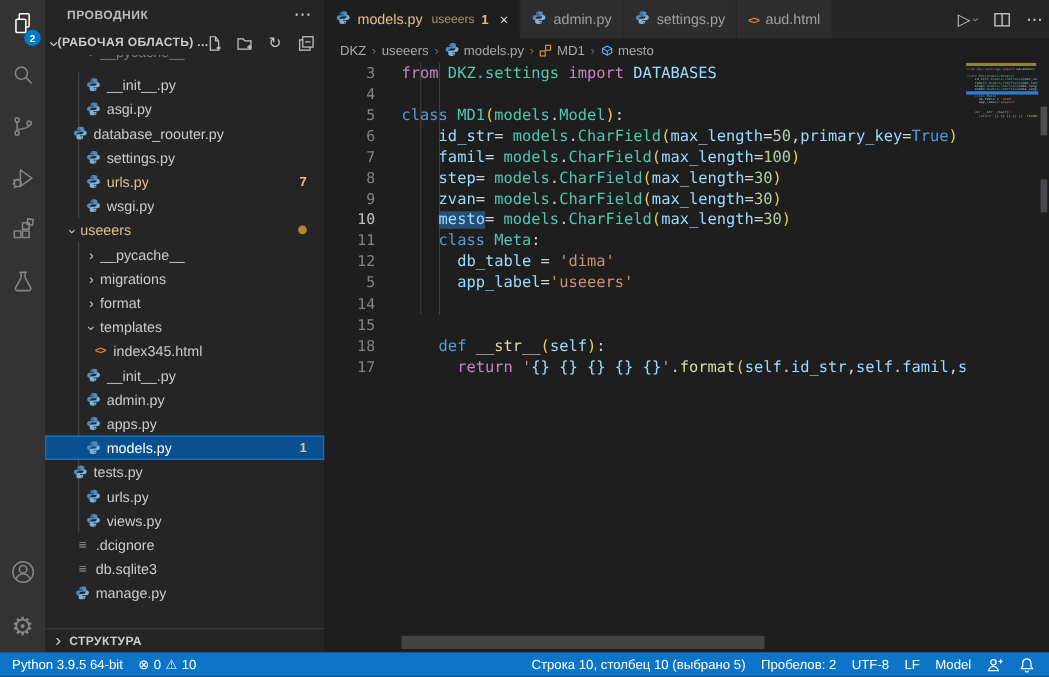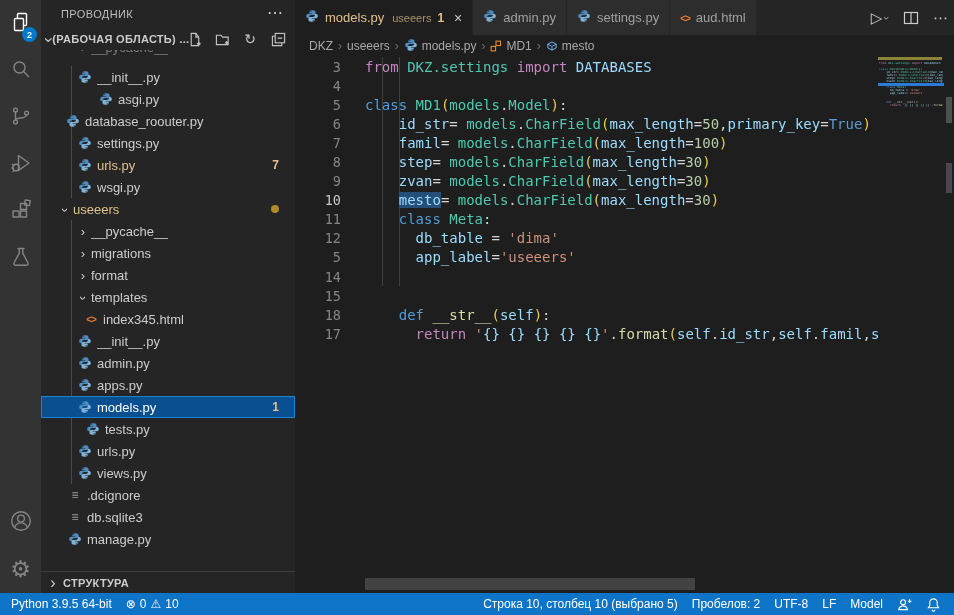--- a/index.html
+++ b/index.html
@@ -9,21 +9,21 @@
   .act-item{position:relative;width:41px;height:47px;display:flex;align-items:center;justify-content:center;cursor:pointer;}
   .act-item svg{stroke:#858585;fill:none;stroke-width:1.4;stroke-linecap:round;stroke-linejoin:round;}
   .act-item.active svg{stroke:#ffffff;}
   .act-item .gear-glyph{font-size:23px;color:#858585;line-height:1;}
   .act-badge{position:absolute;right:4px;bottom:5px;min-width:15px;height:15px;border-radius:50%;
     background:#007acc;color:#fff;font-size:9px;display:flex;align-items:center;justify-content:center;font-weight:bold;}
   #activity-bottom{position:absolute;left:0;bottom:0;width:41px;}
   
   #sidebar{position:absolute;left:41px;top:0;width:254px;height:593px;background:#252526;overflow:hidden;}
   #sidebar-title{position:absolute;left:0;top:0;width:100%;height:28px;display:flex;align-items:center;}
-  #sidebar-title .t{margin-left:20px;font-size:11px;color:#bbbbbb;letter-spacing:.4px;}
+  #sidebar-title .t{margin-left:20px;font-size:11px;color:#bbbbbb;letter-spacing:.4px;font-weight:bold;}
   #sidebar-title .more{position:absolute;right:12px;top:3px;font-size:16px;color:#cccccc;cursor:pointer;}
   #section-head{position:absolute;left:0;top:28px;width:100%;height:22px;display:flex;align-items:center;background:#252526;z-index:3;}
   #section-head .chev{margin-left:4px;}
   #section-head .t{font-size:11px;font-weight:bold;color:#cccccc;margin-left:2px;letter-spacing:.3px;}
   .head-actions{position:absolute;right:8px;top:2px;display:flex;gap:10px;align-items:center;}
   .head-actions .ha{width:18px;height:18px;display:flex;align-items:center;justify-content:center;cursor:pointer;color:#c5c5c5;font-size:14px;}
   .head-actions svg{stroke:#c5c5c5;fill:none;stroke-width:1.2;}
   #tree-partial{position:absolute;left:0;top:47px;width:100%;height:11px;overflow:hidden;opacity:.5;}
   #tree-partial .trow{margin-top:-11px;}
   #tree{position:absolute;left:0;top:66px;width:100%;}
@@ -186,21 +186,21 @@
       <div class="tguide" style="top: 154px; height: 264px;"></div>
       <div class="trow" style="padding-left: 36px;">
         <span class="ficon">
           <svg width="14" height="14" viewBox="0 0 24 24">
             <path fill="#4e8cbf" d="M12 2c-2.8 0-4.5 1.2-4.5 3v2.2h5v1H5.6C3.6 8.2 2 9.8 2 12.1s1.6 3.9 3.6 3.9H7v-2.3c0-2 1.7-3.4 3.7-3.4h4.6c1.6 0 2.7-1.2 2.7-2.8V5c0-1.8-1.8-3-4.2-3H12zm-2 1.4a.9.9 0 1 1 0 1.8.9.9 0 0 1 0-1.8z"></path>
             <path fill="#7fb2d9" d="M12 22c2.8 0 4.5-1.2 4.5-3v-2.2h-5v-1h6.9c2 0 3.6-1.6 3.6-3.9s-1.6-3.9-3.6-3.9H17v2.3c0 2-1.7 3.4-3.7 3.4H8.7c-1.6 0-2.7 1.2-2.7 2.8V19c0 1.8 1.8 3 4.2 3H12zm2-1.4a.9.9 0 1 1 0-1.8.9.9 0 0 1 0 1.8z"></path>
           </svg>
         </span>
         <span class="lbl">__init__.py</span>
       </div>
-      <div class="trow" style="padding-left: 57px;">
+      <div class="trow" style="padding-left: 36px;">
         <span class="ficon">
           <svg width="14" height="14" viewBox="0 0 24 24">
             <path fill="#4e8cbf" d="M12 2c-2.8 0-4.5 1.2-4.5 3v2.2h5v1H5.6C3.6 8.2 2 9.8 2 12.1s1.6 3.9 3.6 3.9H7v-2.3c0-2 1.7-3.4 3.7-3.4h4.6c1.6 0 2.7-1.2 2.7-2.8V5c0-1.8-1.8-3-4.2-3H12zm-2 1.4a.9.9 0 1 1 0 1.8.9.9 0 0 1 0-1.8z"></path>
             <path fill="#7fb2d9" d="M12 22c2.8 0 4.5-1.2 4.5-3v-2.2h-5v-1h6.9c2 0 3.6-1.6 3.6-3.9s-1.6-3.9-3.6-3.9H17v2.3c0 2-1.7 3.4-3.7 3.4H8.7c-1.6 0-2.7 1.2-2.7 2.8V19c0 1.8 1.8 3 4.2 3H12zm2-1.4a.9.9 0 1 1 0-1.8.9.9 0 0 1 0 1.8z"></path>
           </svg>
         </span>
         <span class="lbl">asgi.py</span>
       </div>
       <div class="trow" style="padding-left: 24px;">
         <span class="ficon">
@@ -306,21 +306,21 @@
       <div class="trow selected" style="padding-left: 36px;">
         <span class="ficon">
           <svg width="14" height="14" viewBox="0 0 24 24">
             <path fill="#4e8cbf" d="M12 2c-2.8 0-4.5 1.2-4.5 3v2.2h5v1H5.6C3.6 8.2 2 9.8 2 12.1s1.6 3.9 3.6 3.9H7v-2.3c0-2 1.7-3.4 3.7-3.4h4.6c1.6 0 2.7-1.2 2.7-2.8V5c0-1.8-1.8-3-4.2-3H12zm-2 1.4a.9.9 0 1 1 0 1.8.9.9 0 0 1 0-1.8z"></path>
             <path fill="#7fb2d9" d="M12 22c2.8 0 4.5-1.2 4.5-3v-2.2h-5v-1h6.9c2 0 3.6-1.6 3.6-3.9s-1.6-3.9-3.6-3.9H17v2.3c0 2-1.7 3.4-3.7 3.4H8.7c-1.6 0-2.7 1.2-2.7 2.8V19c0 1.8 1.8 3 4.2 3H12zm2-1.4a.9.9 0 1 1 0-1.8.9.9 0 0 1 0 1.8z"></path>
           </svg>
         </span>
         <span class="lbl">models.py</span>
         <span class="badge">1</span>
       </div>
-      <div class="trow" style="padding-left: 44px;">
+      <div class="trow" style="padding-left: 24px;">
         <span class="ficon">
           <svg width="14" height="14" viewBox="0 0 24 24">
             <path fill="#4e8cbf" d="M12 2c-2.8 0-4.5 1.2-4.5 3v2.2h5v1H5.6C3.6 8.2 2 9.8 2 12.1s1.6 3.9 3.6 3.9H7v-2.3c0-2 1.7-3.4 3.7-3.4h4.6c1.6 0 2.7-1.2 2.7-2.8V5c0-1.8-1.8-3-4.2-3H12zm-2 1.4a.9.9 0 1 1 0 1.8.9.9 0 0 1 0-1.8z"></path>
             <path fill="#7fb2d9" d="M12 22c2.8 0 4.5-1.2 4.5-3v-2.2h-5v-1h6.9c2 0 3.6-1.6 3.6-3.9s-1.6-3.9-3.6-3.9H17v2.3c0 2-1.7 3.4-3.7 3.4H8.7c-1.6 0-2.7 1.2-2.7 2.8V19c0 1.8 1.8 3 4.2 3H12zm2-1.4a.9.9 0 1 1 0-1.8.9.9 0 0 1 0 1.8z"></path>
           </svg>
         </span>
         <span class="lbl">tests.py</span>
       </div>
       <div class="trow" style="padding-left: 36px;">
         <span class="ficon">

